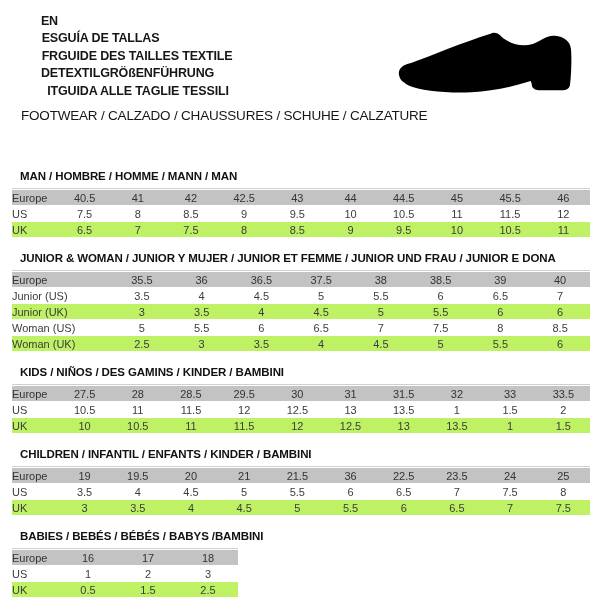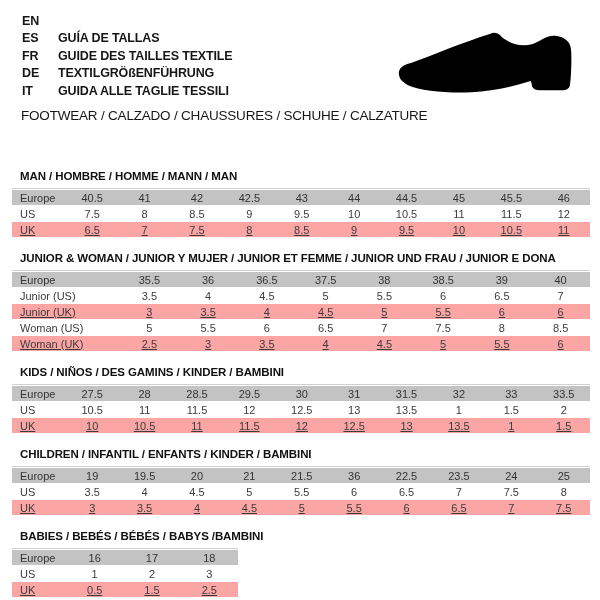--- a/index.html
+++ b/index.html
@@ -4,21 +4,21 @@
 <style>
   html, body { margin: 0; padding: 0; background: #ffffff; }
   body {
     width: 600px; height: 600px;
     font-family: "Liberation Sans", sans-serif;
     color: #161616;
   }
   .page { position: relative; width: 600px; height: 600px; overflow: hidden; background: #fff; }
 
   
-  .langs { position: absolute; top: 13px; left: 22px; }
+  .langs { position: absolute; top: 13px; left: 22px; text-align: right; }
   .lang-row { display: flex; font-weight: 700; font-size: 12.5px; line-height: 17.4px; white-space: nowrap; letter-spacing: -0.15px; }
   .lang-code { width: 36px; flex: none; }
 
   
   .category-title {
     position: absolute; top: 108px; left: 21px;
     font-weight: 400; font-size: 13.5px; letter-spacing: -0.2px; white-space: nowrap;
   }
 
   
@@ -33,23 +33,23 @@
     font-size: 11.5px; font-weight: 700; line-height: 13px;
     letter-spacing: -0.1px; white-space: nowrap; color: #111;
   }
   table.size-table {
     width: 578px; table-layout: fixed;
     border-collapse: separate; border-spacing: 0 1px;
     border-top: 1px solid #cfcfcf;
     font-size: 11px; color: #3c3c3c;
   }
   table.size-table td { height: 15px; padding: 0; text-align: center; white-space: nowrap; overflow: hidden; }
-  table.size-table td.lbl { text-align: left; padding-left: 8px; width: 46px; }
+  table.size-table td.lbl { text-align: left; width: 46px; }
   tr.hdr td { background: #c3c3c3; color: #343434; }
-  tr.alt td { background: #fca5a5; text-decoration: underline; }
+  tr.alt td { background: #bef264; }
   .size-section:nth-of-type(2) td.lbl { width: 100px; }
   .size-section:nth-of-type(5) table.size-table { width: 226px; }
 </style>
 </head>
 <body>
 
 <div class="page">
 
   <div class="langs">
   <div class="lang-row">

